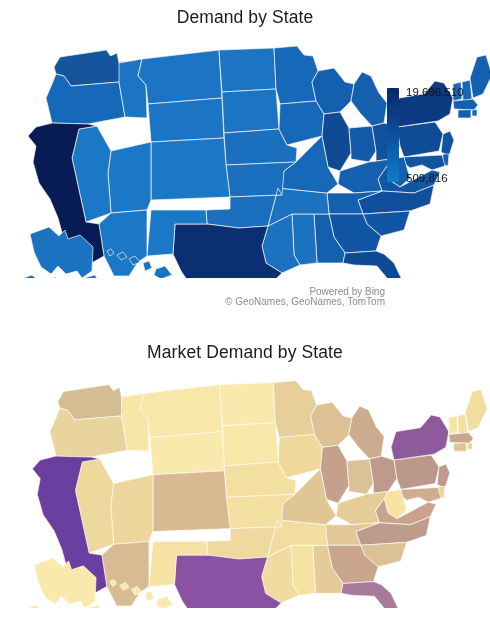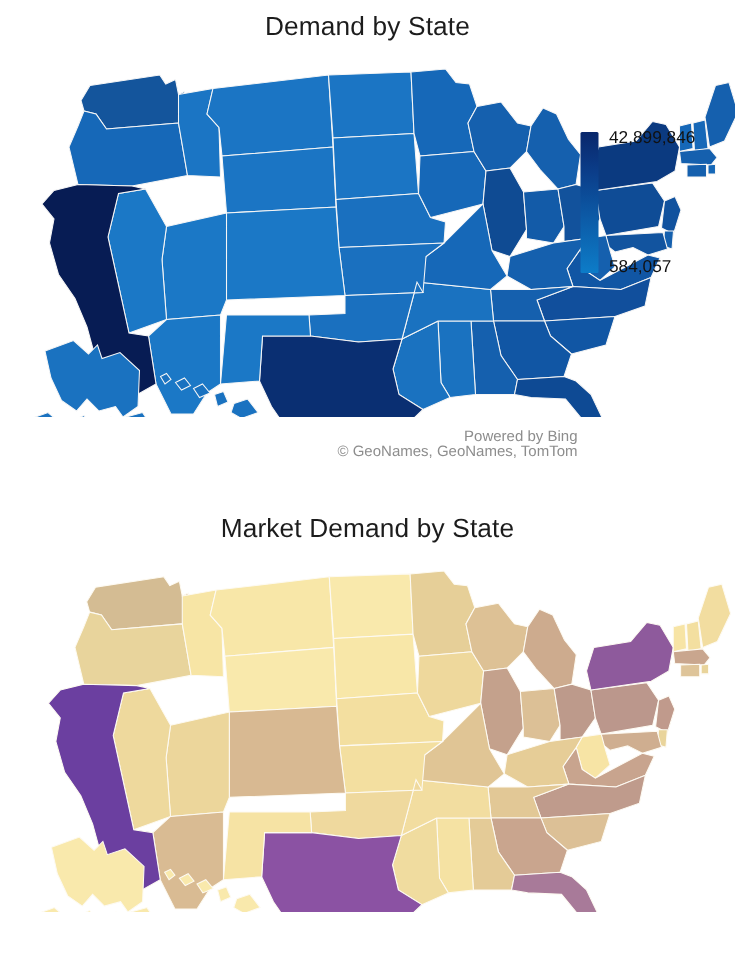--- a/index.html
+++ b/index.html
@@ -200,22 +200,22 @@
         <path class="state" fill="#1a72c0" d="M52 412 L90 398 L110 416 L122 404 L128 422 L152 414 L178 438 L176 486 L156 500 L146 486 L124 492 L108 476 L94 492 L74 478 L60 448 Z M28 504 L56 494 L70 506 L48 518 L20 514 Z M86 506 L104 498 L114 512 L92 518 Z"></path>
         <path class="state" fill="#1a72c0" d="M122 506 L140 500 L148 512 L128 518 Z M160 500 L182 494 L190 506 L168 512 Z"></path>
 
         <path class="state" fill="#1a72c0" d="M206 446 L214 442 L220 450 L212 456 Z M226 454 L238 448 L246 458 L234 464 Z M250 462 L262 456 L272 468 L258 474 Z M278 470 L290 466 L296 480 L282 486 Z M304 482 L322 476 L336 494 L314 502 L300 494 Z"></path>
       </g>
     </svg>
 
     <div class="legend" id="legend-1">
       <div class="legend-bar"></div>
       <div class="legend-labels">
-        <span class="legend-label hi">42,899,846</span>
-        <span class="legend-label lo">584,057</span>
+        <span class="legend-label hi">19,686,510</span>
+        <span class="legend-label lo">509,816</span>
       </div>
     </div>
 
     <div class="attribution" id="attr-1">
       <span class="line1">Powered by Bing</span>
       <span class="line2">© GeoNames, GeoNames, TomTom</span>
     </div>
   </div>
 </div>
 

